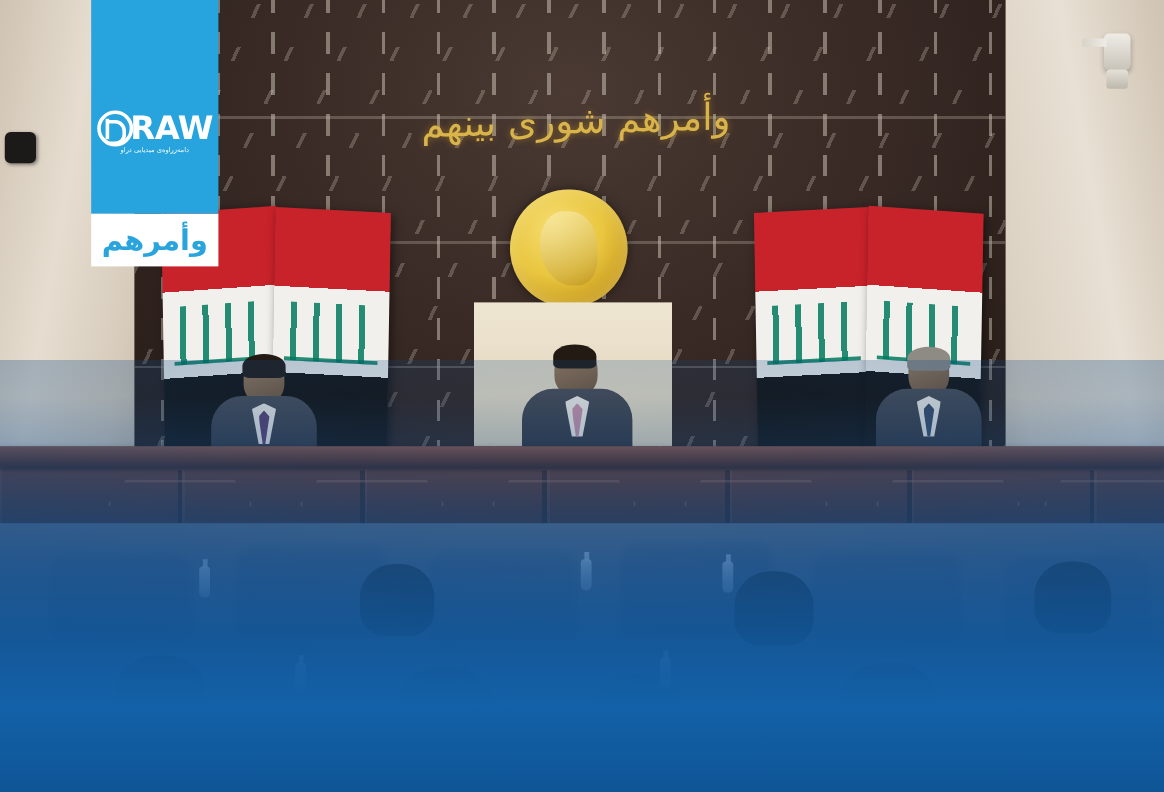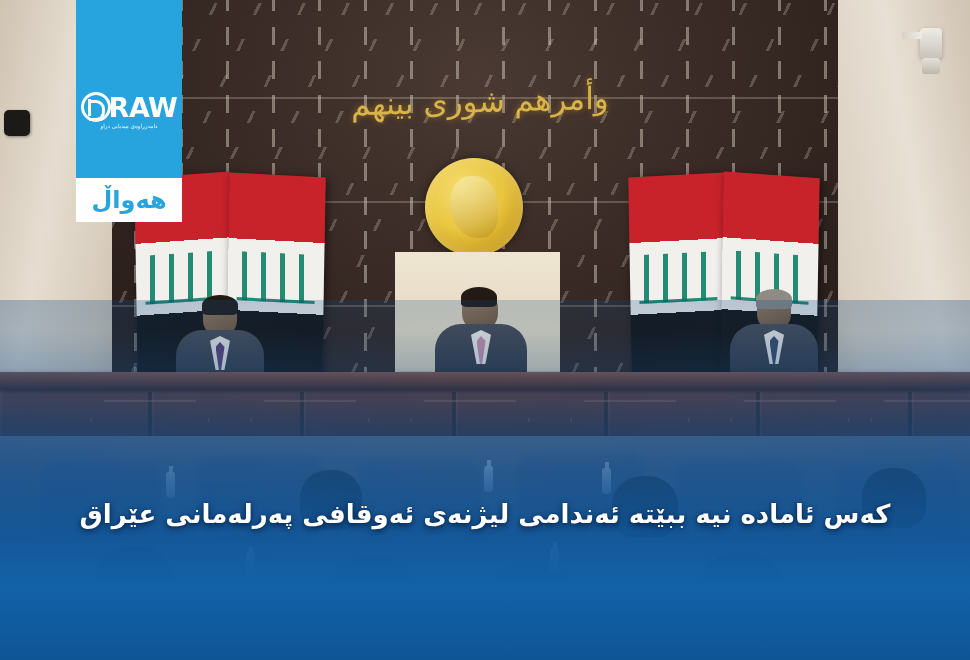--- a/index.html
+++ b/index.html
@@ -292,20 +292,19 @@
     <div class="badge-blue">
       <div class="logo">
         <div class="logo-row">
           <span class="logo-d"></span>
           <span class="logo-raw">RAW</span>
         </div>
         <div class="logo-sub">دامەزراوەی میدیایی دراو</div>
       </div>
     </div>
     <div class="badge-white">
-      <span>هەواڵ</span>
+      <span>وأمرهم</span>
     </div>
   </div>
 
-  <div class="headline">کەس ئاماده نیه ببێته ئەندامی لیژنەی ئەوقافی پەرلەمانی عێراق</div>
 
 
 </div>
 
 </body></html>

